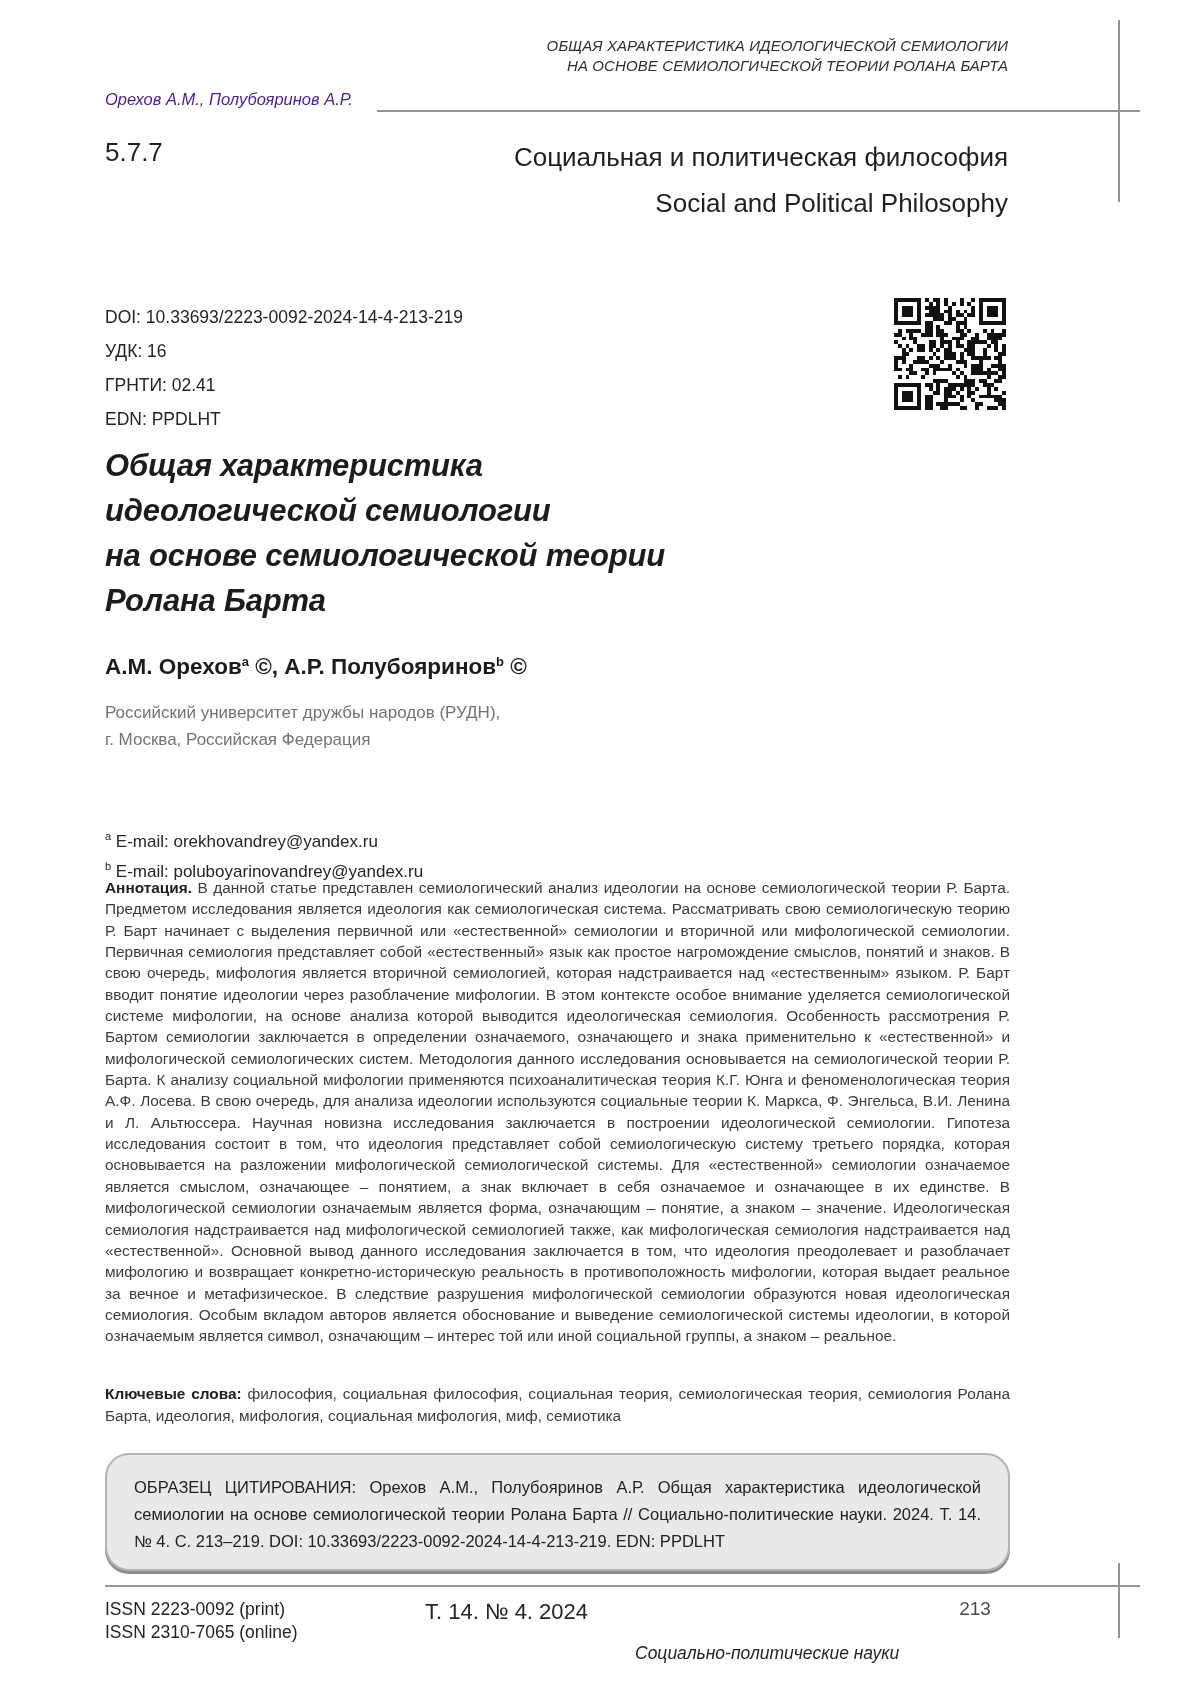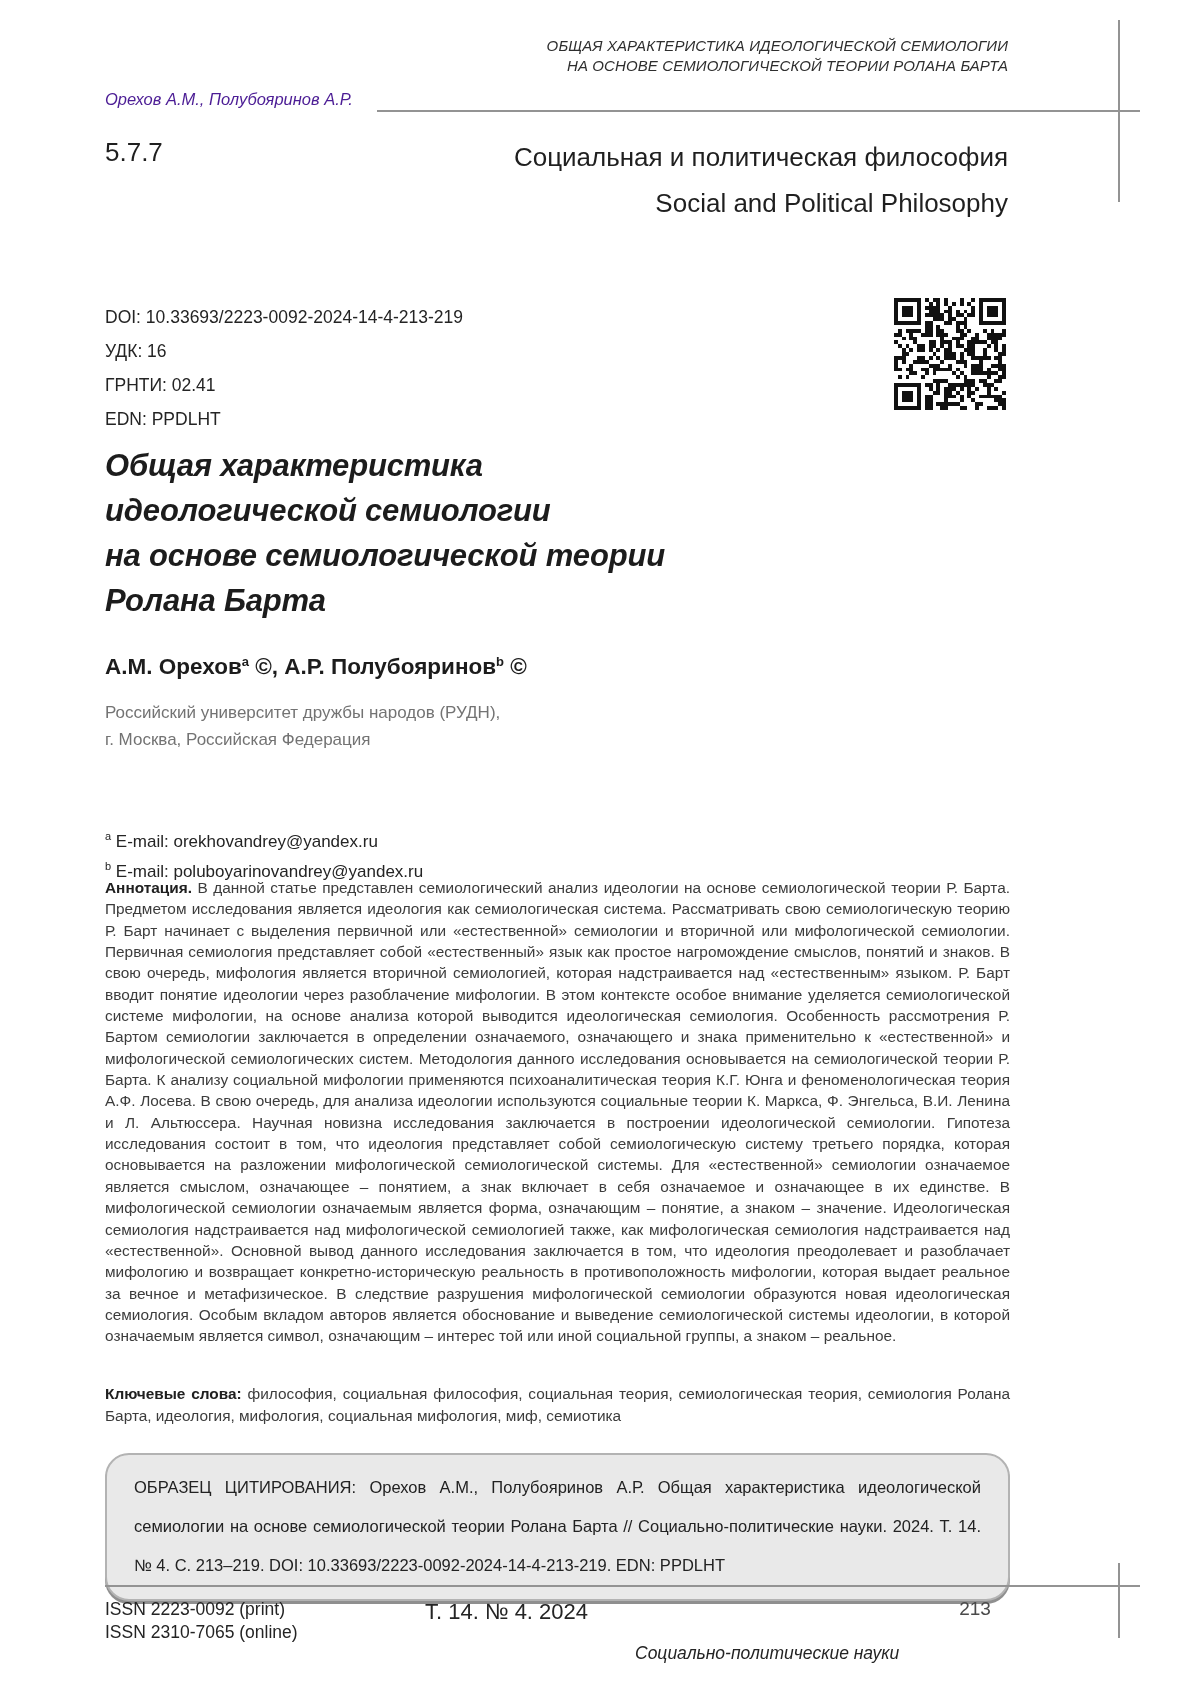--- a/index.html
+++ b/index.html
@@ -54,24 +54,24 @@
     font-size:15.4px;line-height:21.35px;text-align:justify;color:var(--muted-text);
   }
   .abstract .lead{font-weight:bold;color:#202020;}
   .keywords{
     position:absolute;left:105px;top:1383px;width:905px;
     font-size:15.4px;line-height:21.5px;text-align:justify;color:var(--muted-text);
   }
   .keywords .lead{font-weight:bold;color:#202020;}
   .citation-box{
     position:absolute;left:105px;top:1453px;width:905px;box-sizing:border-box;
-    padding:13px 27px 14px;border-radius:24px;
+    padding:19px 27px 14px;border-radius:24px;
     background:var(--box-bg);border:2px solid var(--box-border);
     box-shadow:0 3px 0 var(--box-shadow);
-    font-size:16.5px;line-height:39px;text-align:justify;color:#222222;
+    font-size:16.5px;line-height:27px;text-align:justify;color:#222222;
   }
   .rule-bottom{position:absolute;left:105px;top:1585px;width:1035px;height:2px;background:var(--rule);}
   .vline-bottom{position:absolute;left:1118px;top:1563px;width:2px;height:75px;background:var(--rule);}
   .footer-issn{position:absolute;left:105px;top:1598px;font-size:17.5px;line-height:23px;color:#242424;}
   .footer-volume{position:absolute;left:425px;top:1599px;font-size:22px;color:#242424;}
   .footer-journal{position:absolute;left:635px;top:1599px;font-size:17.5px;font-style:italic;color:#242424;margin-top:44px;}
   .footer-page{position:absolute;left:940px;top:1598px;width:70px;text-align:center;font-size:19px;color:var(--page-num);}
 </style>
 </head>
 <body>

